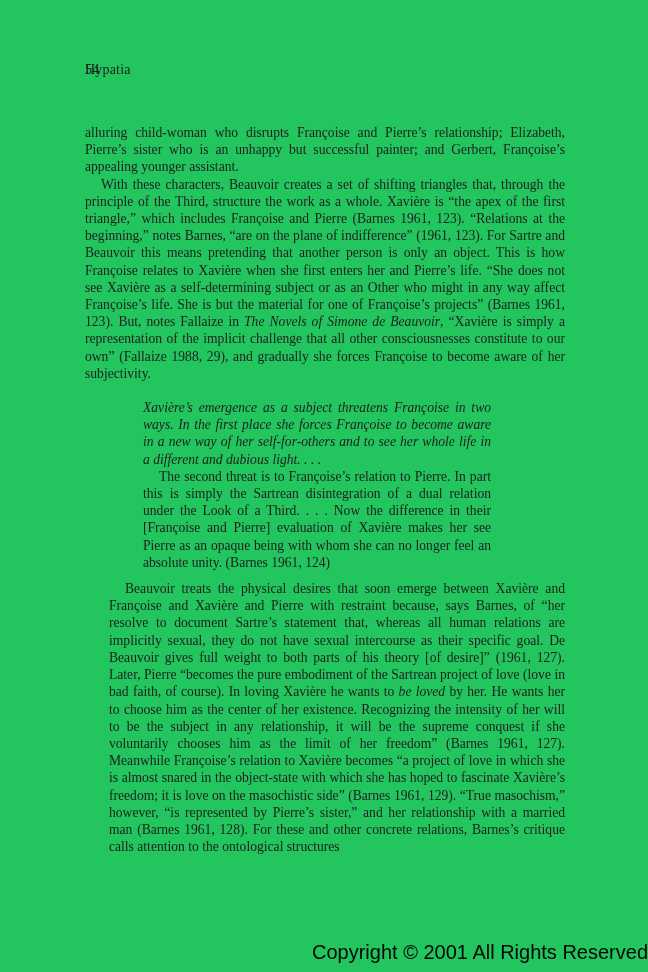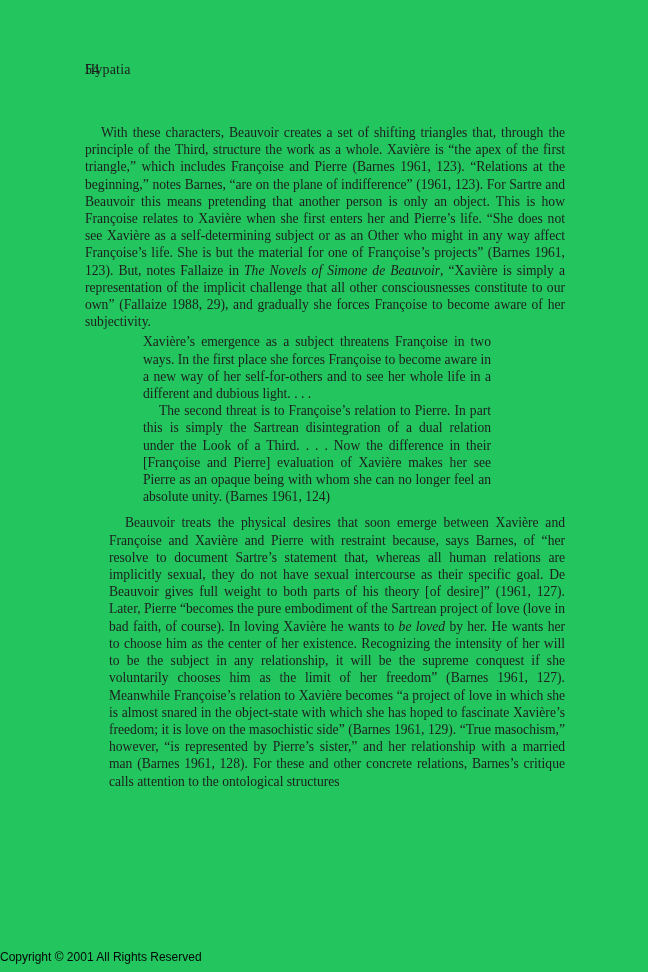--- a/index.html
+++ b/index.html
@@ -52,51 +52,53 @@
     margin: 0;
   }
   p.indent {
     text-indent: 16px;
   }
   p.quote {
     margin-left: 58px;
     margin-right: 74px;
   }
   p.body + p.quote {
-    margin-top: 3px;
+    margin-top: 17px;
+    font-style: italic;
   }
   p.quote + p.body {
     margin-top: 9px;
     margin-left: 24px;
   }
   .italic {
     font-style: italic;
   }
   .footer {
     position: absolute;
     bottom: 8px;
     left: 0;
     width: 100%;
-    text-align: left;
+    text-align: right;
     font-family: "Liberation Sans", sans-serif;
-    font-size: 12px;
+    font-size: 20px;
     color: #060606;
   }
 </style>
 </head>
 <body>
 
 <div class="page">
 
   <header class="header">
     <span class="page-number">54</span>
     <span class="running-head">Hypatia</span>
   </header>
 
   <main class="body-text">
+      <p class="body"><span>alluring child-woman who disrupts Françoise and Pierre’s relationship; Elizabeth, Pierre’s sister who is an unhappy but successful painter; and Gerbert, Françoise’s appealing younger assistant.</span></p>
       <p class="body indent"><span>With these characters, Beauvoir creates a set of shifting triangles that, through the principle of the Third, structure the work as a whole. Xavière is “the apex of the first triangle,” which includes Françoise and Pierre (Barnes 1961, 123). “Relations at the beginning,” notes Barnes, “are on the plane of indifference” (1961, 123). For Sartre and Beauvoir this means pretending that another person is only an object. This is how Françoise relates to Xavière when she first enters her and Pierre’s life. “She does not see Xavière as a self-determining subject or as an Other who might in any way affect Françoise’s life. She is but the material for one of Françoise’s projects” (Barnes 1961, 123). But, notes Fallaize in </span><span class="italic">The Novels of Simone de Beauvoir</span><span>, “Xavière is simply a representation of the implicit challenge that all other consciousnesses constitute to our own” (Fallaize 1988, 29), and gradually she forces Françoise to become aware of her subjectivity.</span></p>
       <p class="quote"><span>Xavière’s emergence as a subject threatens Françoise in two ways. In the first place she forces Françoise to become aware in a new way of her self-for-others and to see her whole life in a different and dubious light. . . .</span></p>
       <p class="quote indent"><span>The second threat is to Françoise’s relation to Pierre. In part this is simply the Sartrean disintegration of a dual relation under the Look of a Third. . . . Now the difference in their [Françoise and Pierre] evaluation of Xavière makes her see Pierre as an opaque being with whom she can no longer feel an absolute unity. (Barnes 1961, 124)</span></p>
       <p class="body indent"><span>Beauvoir treats the physical desires that soon emerge between Xavière and Françoise and Xavière and Pierre with restraint because, says Barnes, of “her resolve to document Sartre’s statement that, whereas all human relations are implicitly sexual, they do not have sexual intercourse as their specific goal. De Beauvoir gives full weight to both parts of his theory [of desire]” (1961, 127). Later, Pierre “becomes the pure embodiment of the Sartrean project of love (love in bad faith, of course). In loving Xavière he wants to </span><span class="italic">be loved</span><span> by her. He wants her to choose him as the center of her existence. Recognizing the intensity of her will to be the subject in any relationship, it will be the supreme conquest if she voluntarily chooses him as the limit of her freedom” (Barnes 1961, 127). Meanwhile Françoise’s relation to Xavière becomes “a project of love in which she is almost snared in the object-state with which she has hoped to fascinate Xavière’s freedom; it is love on the masochistic side” (Barnes 1961, 129). “True masochism,” however, “is represented by Pierre’s sister,” and her relationship with a married man (Barnes 1961, 128). For these and other concrete relations, Barnes’s critique calls attention to the ontological structures</span></p>
     </main>
 
   <footer class="footer">Copyright © 2001 All Rights Reserved</footer>
 
 </div>
 

